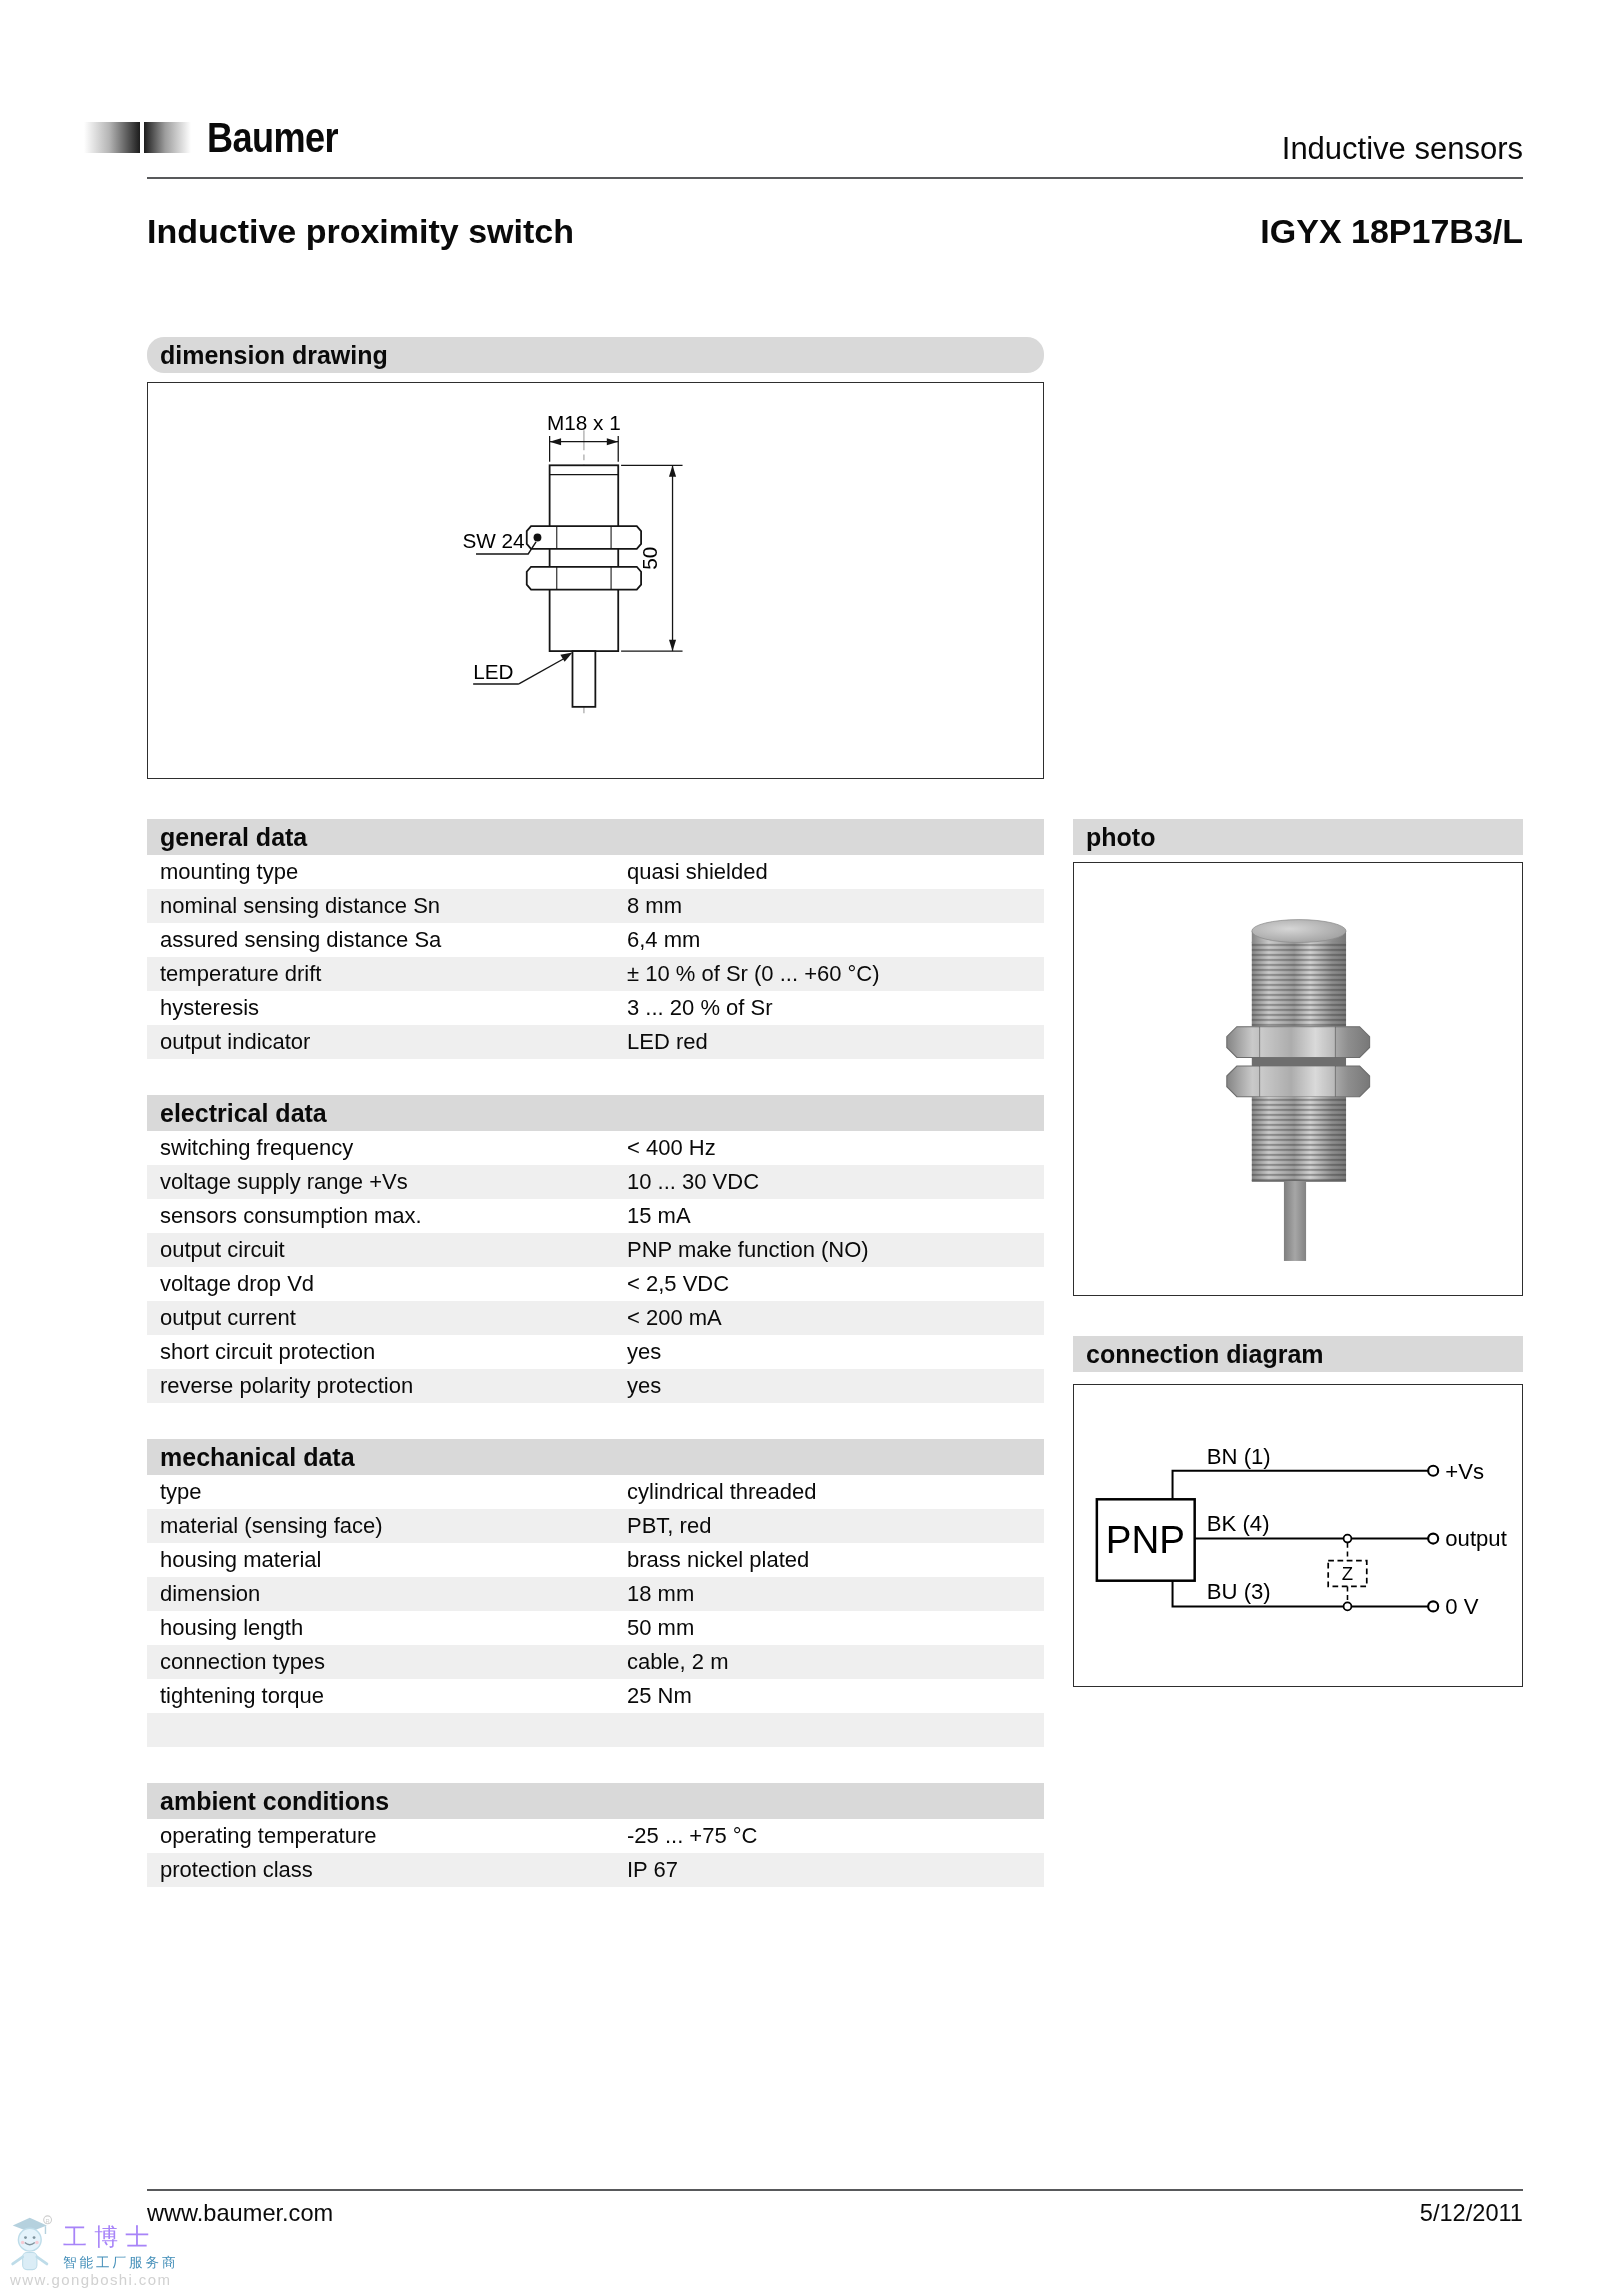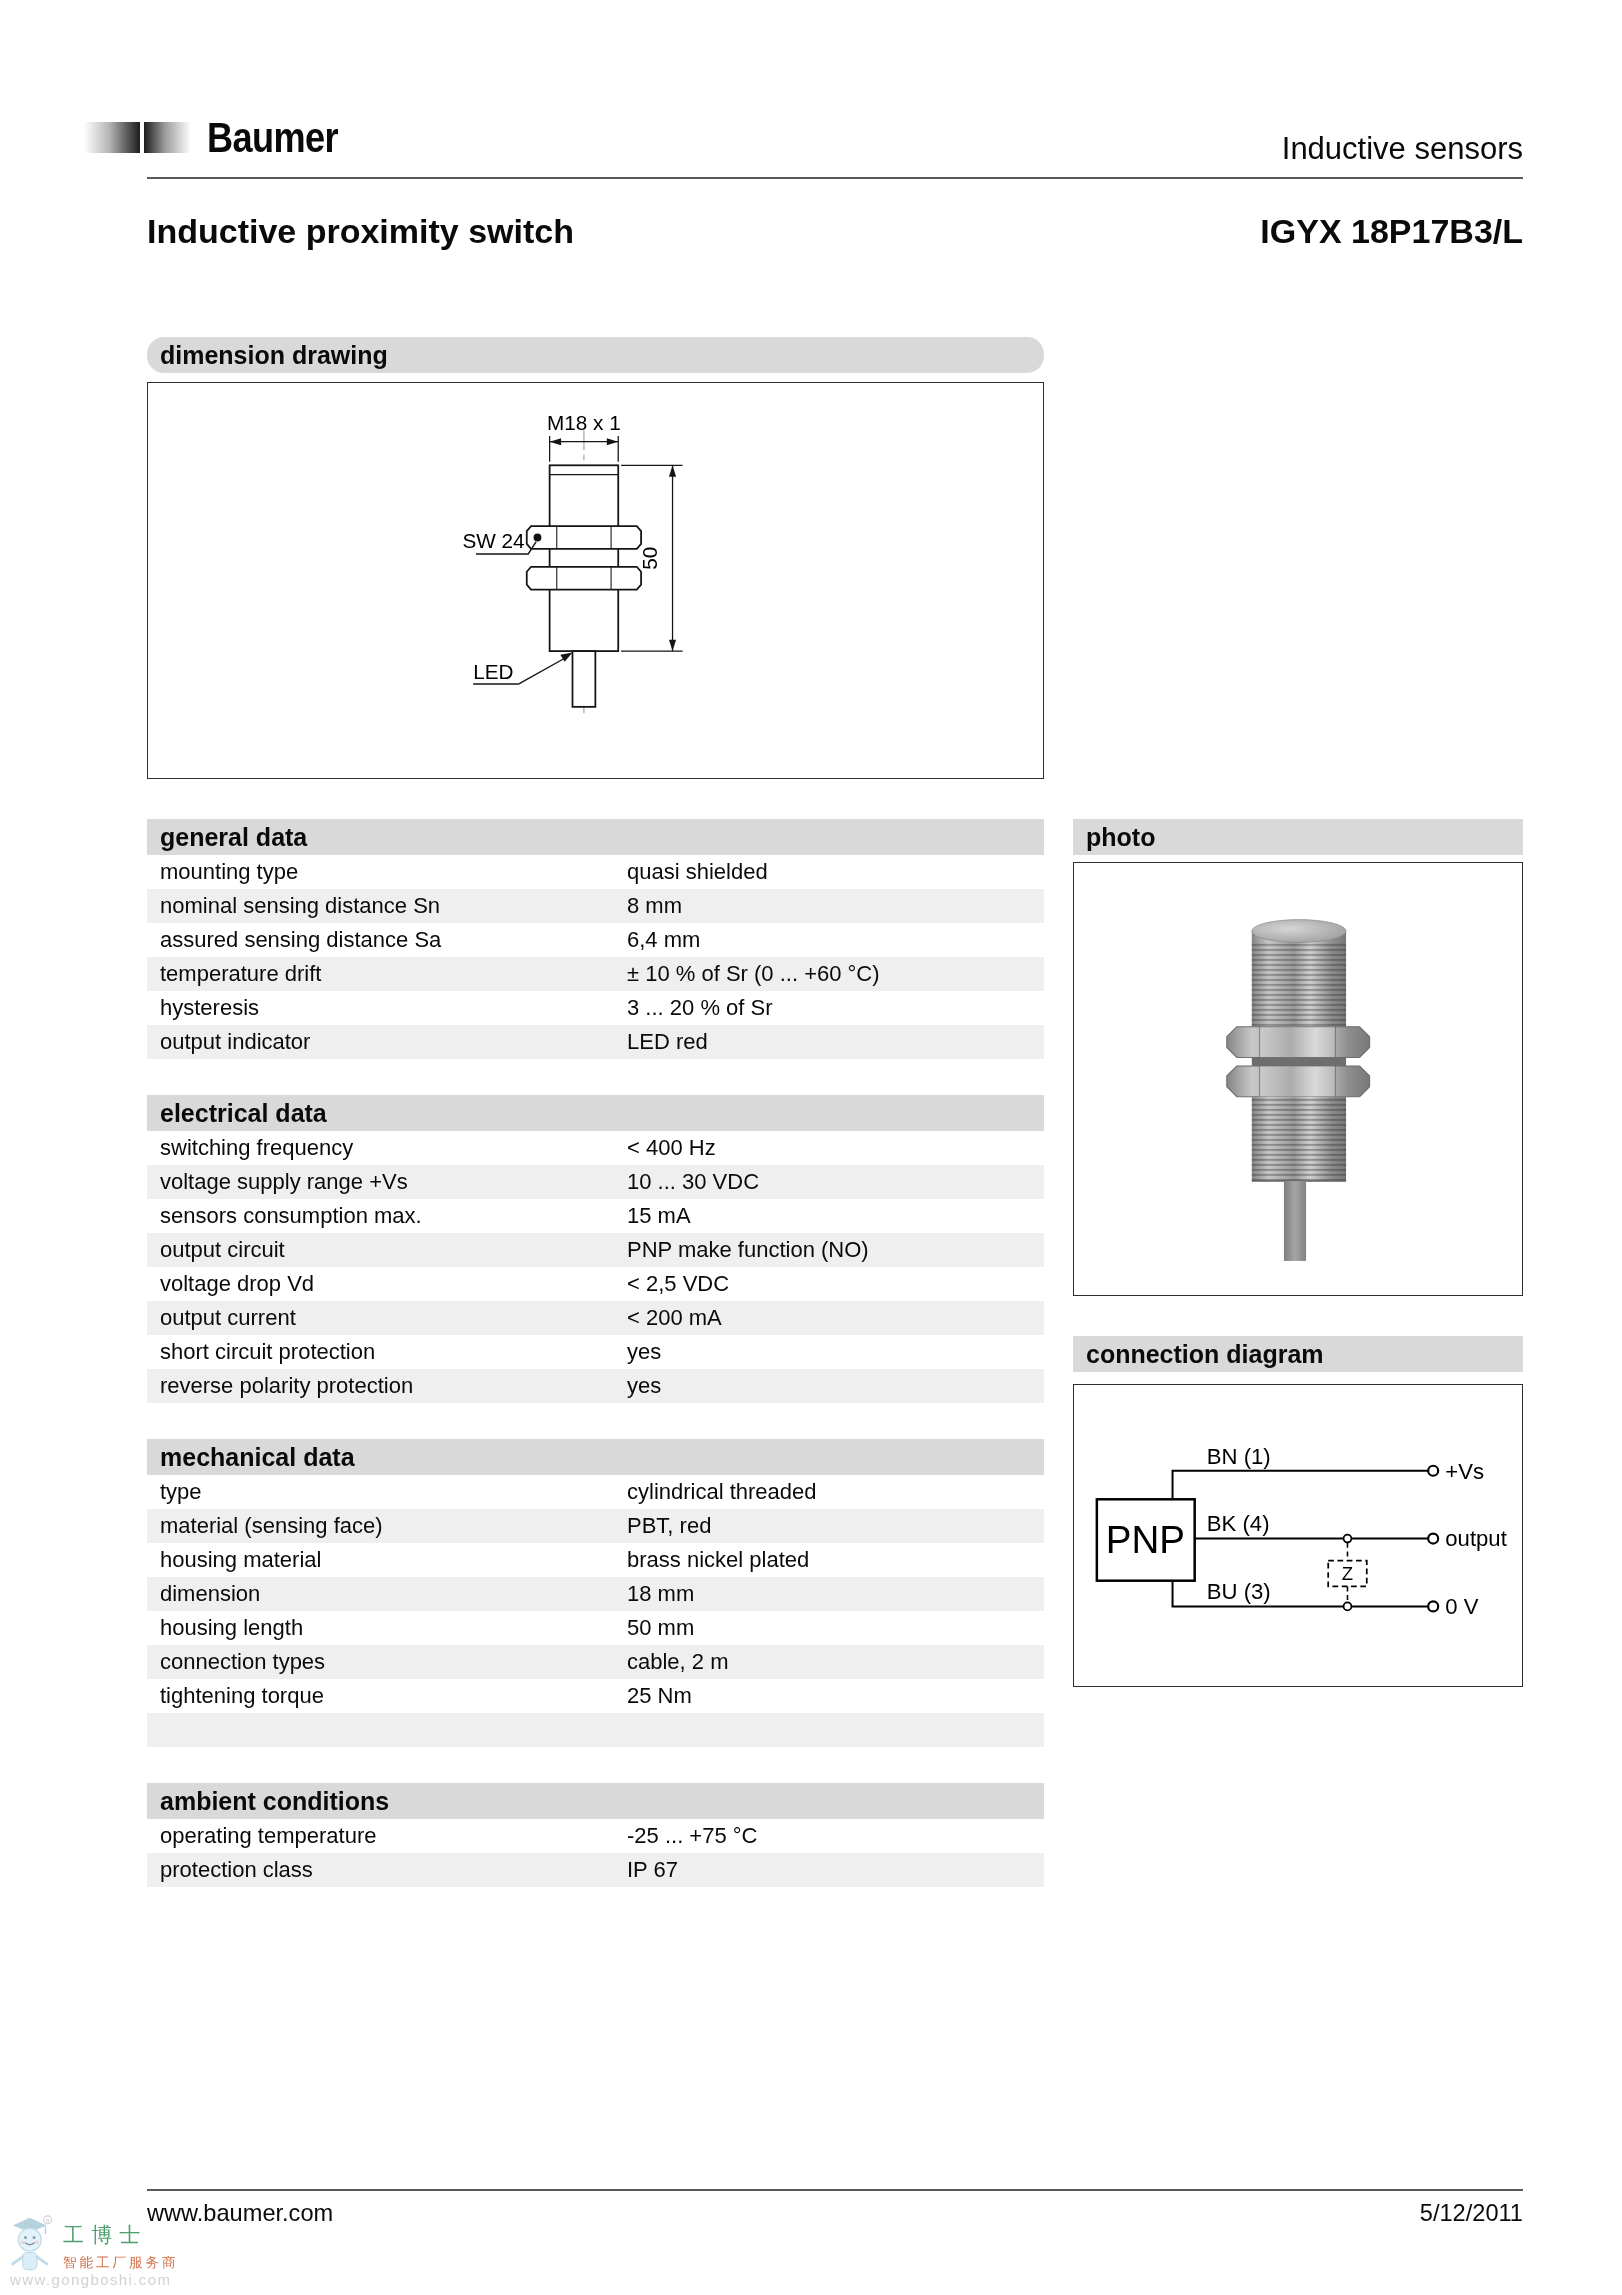--- a/index.html
+++ b/index.html
@@ -36,22 +36,22 @@
   .tbody .trow:nth-child(even){background:#efefef;}
   .tlabel{padding-left:13px;width:467px;flex:none;}
   .tvalue{flex:1;}
   .tspacer{height:36px;}
   
   #footrule{top:2189px;}
   #footer-url{position:absolute;left:147px;top:2200px;width:1376px;text-align:left;font-size:23.6px;}
   #footer-date{position:absolute;right:99px;top:2200px;font-size:23.6px;}
   
   #watermark{position:absolute;left:7.1px;top:2211px;width:300px;opacity:.75;}
-  #wm-name{position:absolute;left:56px;top:10px;font-size:21px;color:#15803d;letter-spacing:7.1px;}
-  #wm-tagline{position:absolute;left:56px;top:43px;font-size:13.6px;color:#c2410c;letter-spacing:2.9px;}
+  #wm-name{position:absolute;left:56px;top:10px;font-size:24px;color:#8b5cf6;letter-spacing:7.1px;}
+  #wm-tagline{position:absolute;left:56px;top:43px;font-size:13.6px;color:#0369a1;letter-spacing:2.9px;}
   #wm-url{position:absolute;left:2.9px;top:60px;font-size:15px;color:#c2c2c2;letter-spacing:1.4px;}
   svg text{font-family:"Liberation Sans","DejaVu Sans",sans-serif;}
 </style>
 </head>
 <body>
 
 <div id="logobar1" class="logobar"></div>
 <div id="logobar2" class="logobar"></div>
 <span id="brand">Baumer</span>
 <span id="category">Inductive sensors</span>

